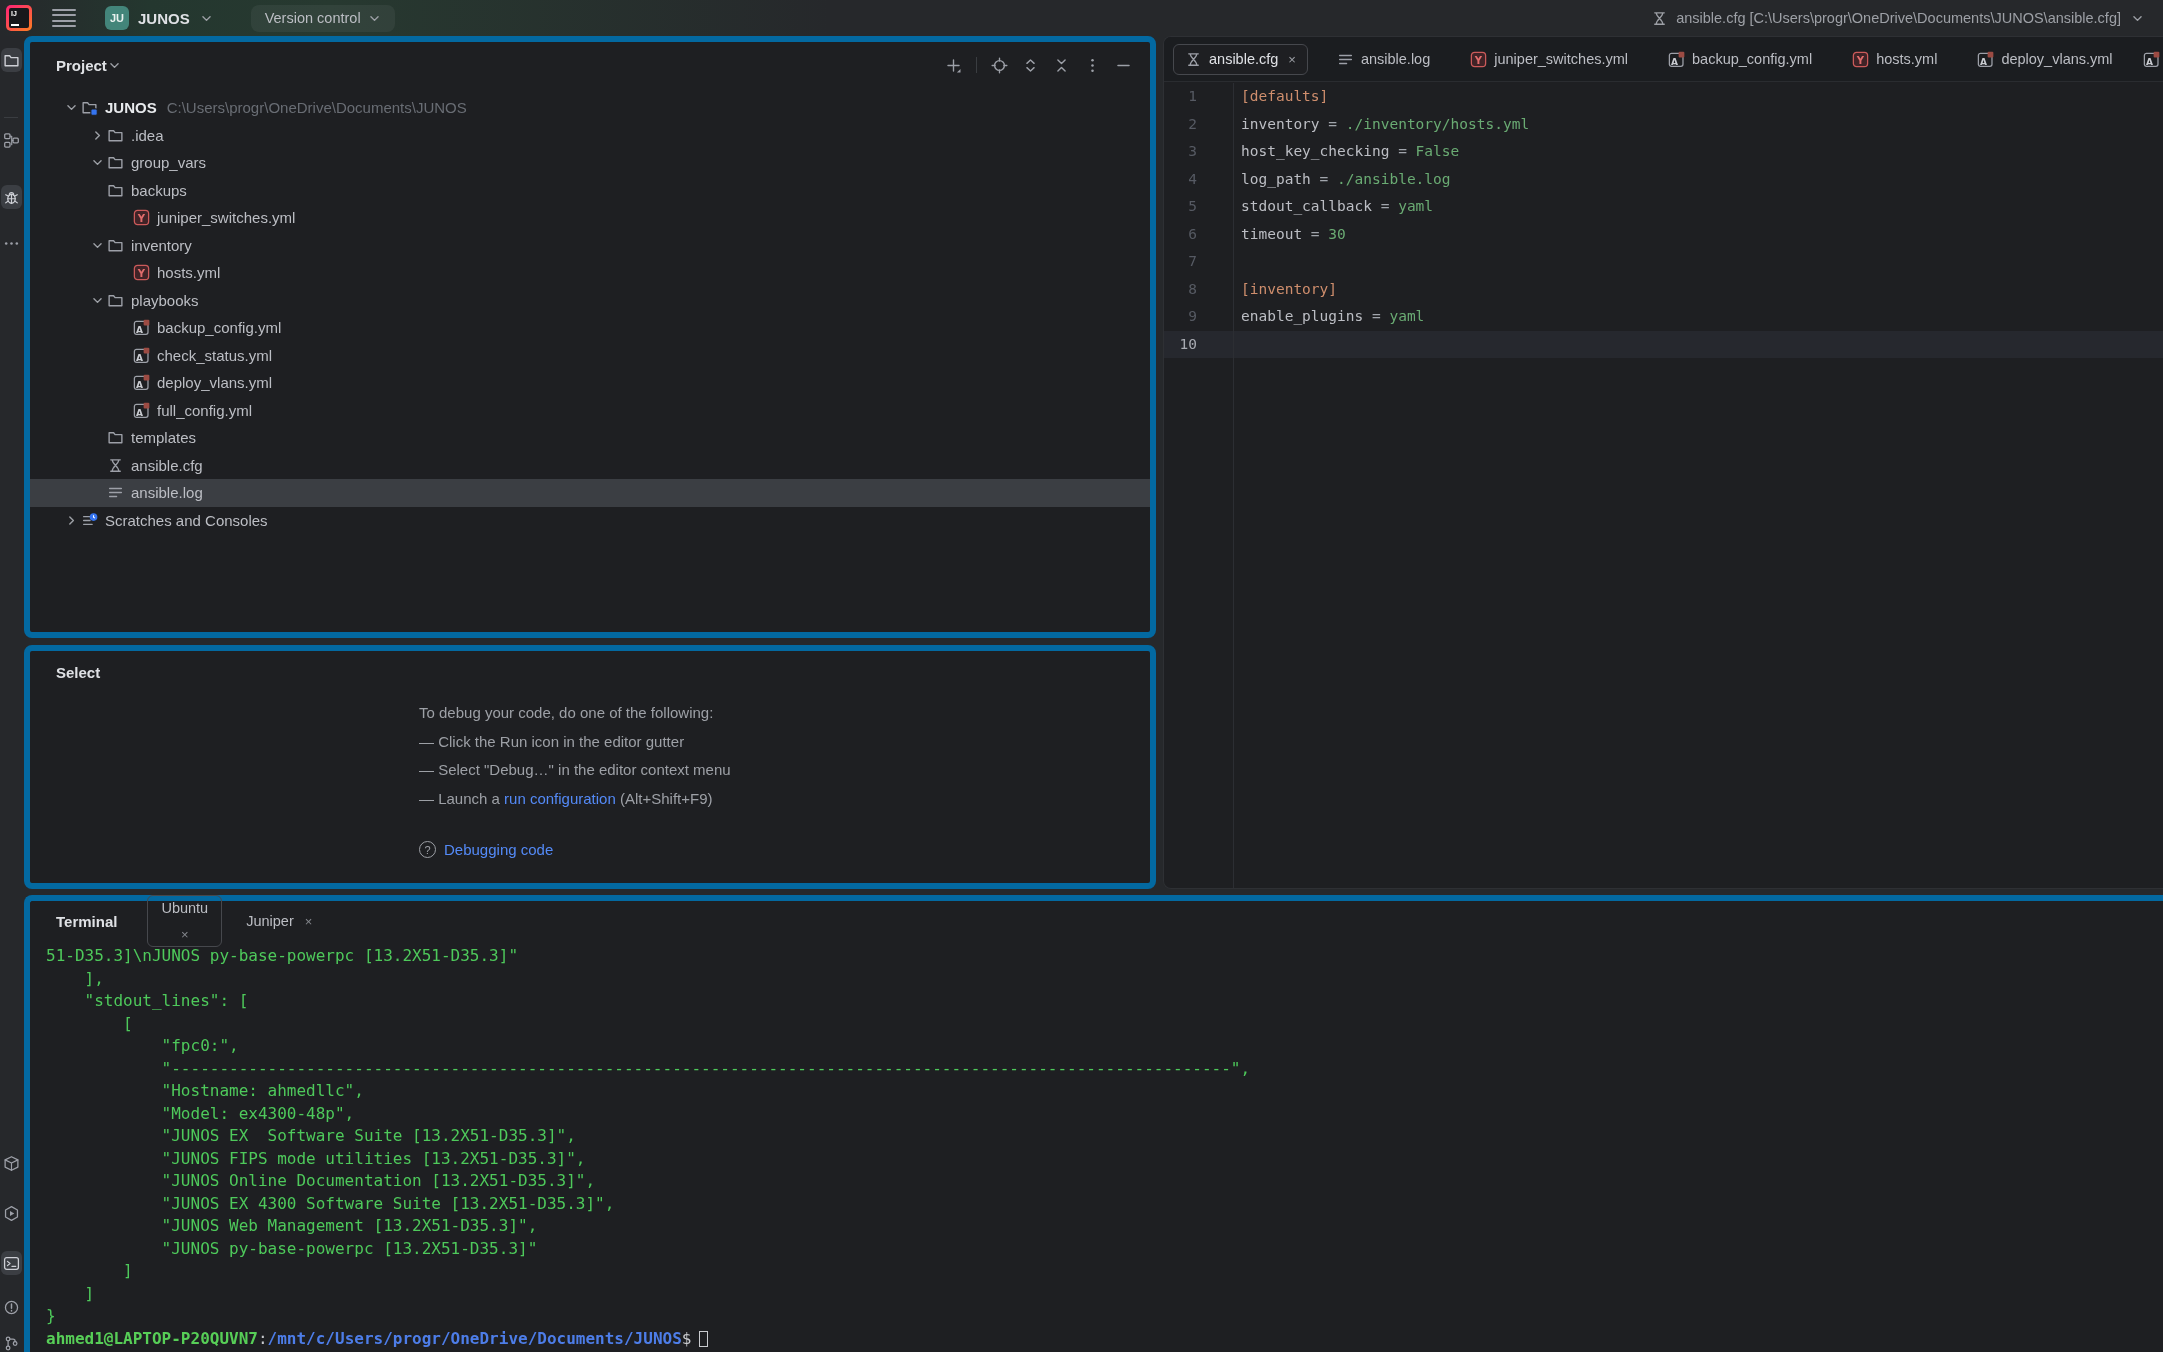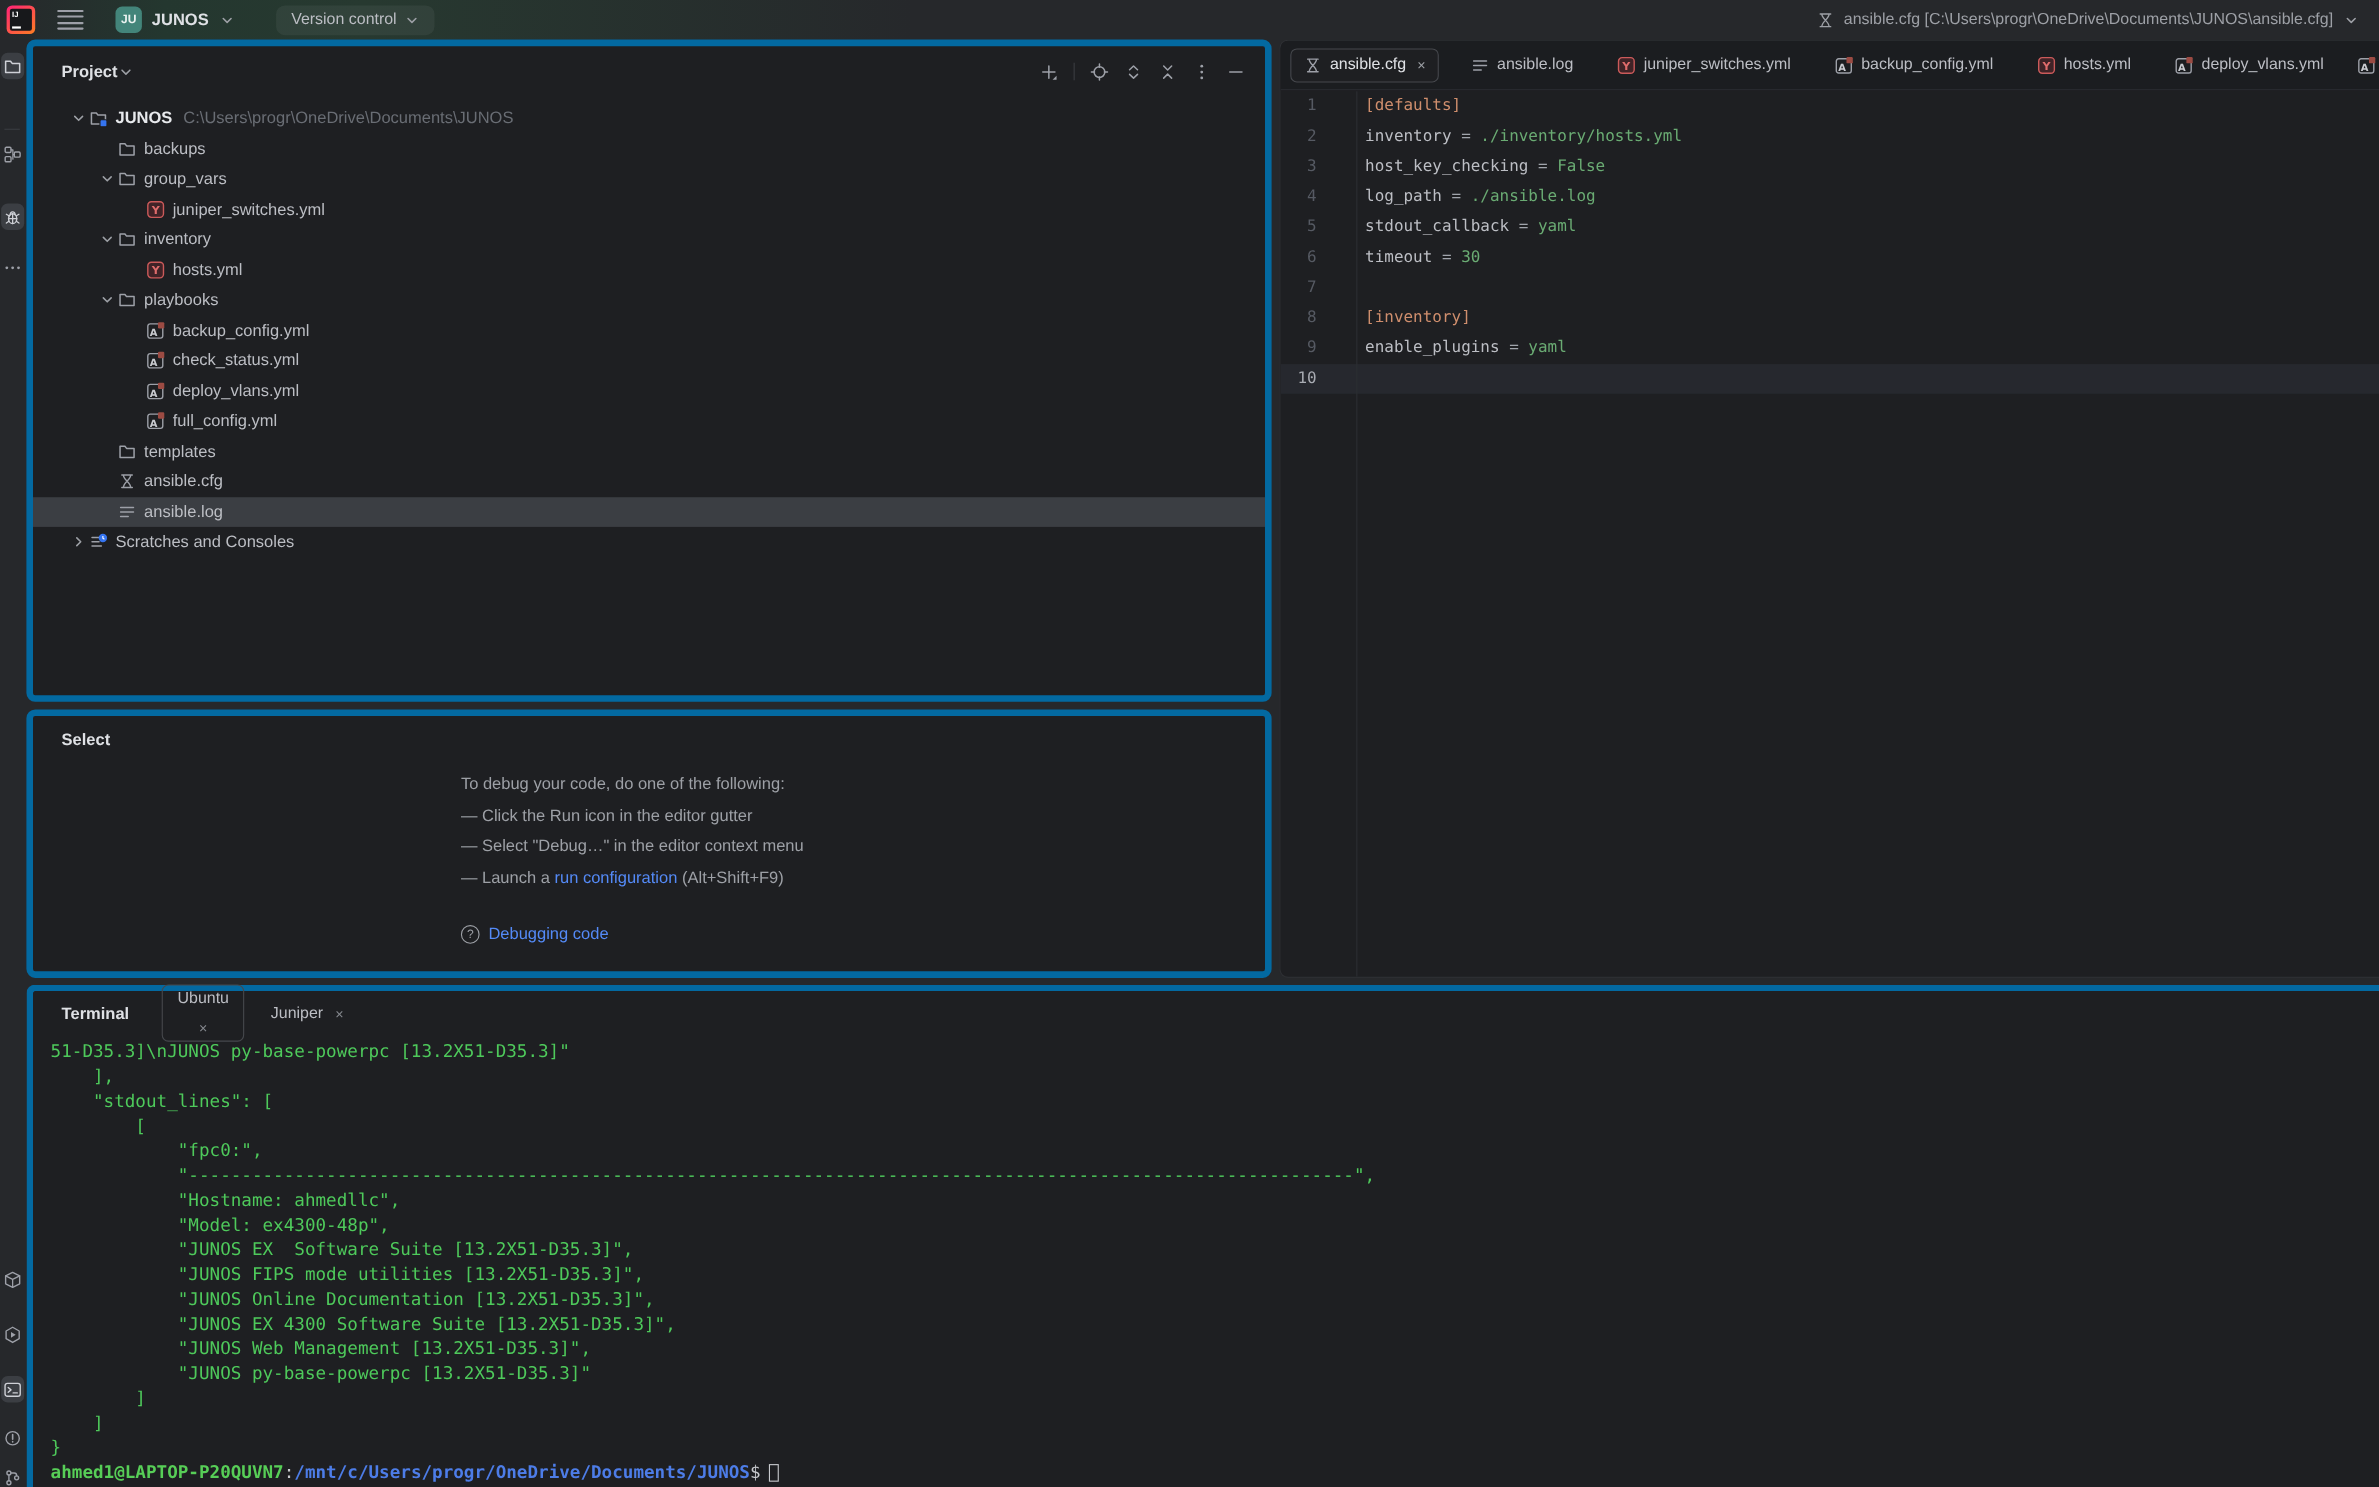--- a/index.html
+++ b/index.html
@@ -255,40 +255,53 @@
           <span class="ic">
             <svg viewBox="0 0 16 16">
               <path d="M2 13V3.5h4.2l1.4 1.8H14V13z" fill="none" stroke="currentColor" stroke-linecap="round" stroke-linejoin="round" stroke-width="1.3"></path>
               <rect x="9.3" y="9.3" width="6" height="6" rx="1.2" fill="#3574F0" stroke="#1e1f22" stroke-width="1"></rect>
             </svg>
           </span>
           <span class="tlabel bold">JUNOS</span>
           <span class="tpath">C:\Users\progr\OneDrive\Documents\JUNOS</span>
         </div>
         <div class="tree-row" style="padding-left: 57px;">
+          <span class="tw">
+            <svg viewBox="0 0 16 16">
+              <path d="M6.2 4.2 10 8l-3.8 3.8" fill="none" stroke="currentColor" stroke-linecap="round" stroke-linejoin="round" stroke-width="1.5"></path>
+            </svg>
+          </span>
+          <span class="ic">
+            <svg viewBox="0 0 16 16">
+              <path d="M2 13V3.5h4.2l1.4 1.8H14V13z" fill="none" stroke="currentColor" stroke-linecap="round" stroke-linejoin="round" stroke-width="1.3"></path>
+            </svg>
+          </span>
+          <span class="tlabel">.idea</span>
+        </div>
+        <div class="tree-row" style="padding-left: 57px;">
+          <span class="tw">
+            <svg viewBox="0 0 16 16">
+              <path d="M4.2 6.2 8 10l3.8-3.8" fill="none" stroke="currentColor" stroke-linecap="round" stroke-linejoin="round" stroke-width="1.5"></path>
+            </svg>
+          </span>
+          <span class="ic">
+            <svg viewBox="0 0 16 16">
+              <path d="M2 13V3.5h4.2l1.4 1.8H14V13z" fill="none" stroke="currentColor" stroke-linecap="round" stroke-linejoin="round" stroke-width="1.3"></path>
+            </svg>
+          </span>
+          <span class="tlabel">group_vars</span>
+        </div>
+        <div class="tree-row" style="padding-left: 57px;">
           <span class="tw"></span>
           <span class="ic">
             <svg viewBox="0 0 16 16">
               <path d="M2 13V3.5h4.2l1.4 1.8H14V13z" fill="none" stroke="currentColor" stroke-linecap="round" stroke-linejoin="round" stroke-width="1.3"></path>
             </svg>
           </span>
           <span class="tlabel">backups</span>
-        </div>
-        <div class="tree-row" style="padding-left: 57px;">
-          <span class="tw">
-            <svg viewBox="0 0 16 16">
-              <path d="M4.2 6.2 8 10l3.8-3.8" fill="none" stroke="currentColor" stroke-linecap="round" stroke-linejoin="round" stroke-width="1.5"></path>
-            </svg>
-          </span>
-          <span class="ic">
-            <svg viewBox="0 0 16 16">
-              <path d="M2 13V3.5h4.2l1.4 1.8H14V13z" fill="none" stroke="currentColor" stroke-linecap="round" stroke-linejoin="round" stroke-width="1.3"></path>
-            </svg>
-          </span>
-          <span class="tlabel">group_vars</span>
         </div>
         <div class="tree-row" style="padding-left: 83px;">
           <span class="tw"></span>
           <span class="ic">
             <svg viewBox="0 0 16 16">
               <rect x="1.3" y="1.3" width="13.4" height="13.4" rx="3" fill="#402327" stroke="#CB5A5A" stroke-width="1.2"></rect>
               <text x="8" y="11.8" text-anchor="middle" font-size="9.5" font-weight="bold" fill="#E06C6C" font-family="DejaVu Sans,sans-serif">Y</text>
             </svg>
           </span>
           <span class="tlabel">juniper_switches.yml</span>

